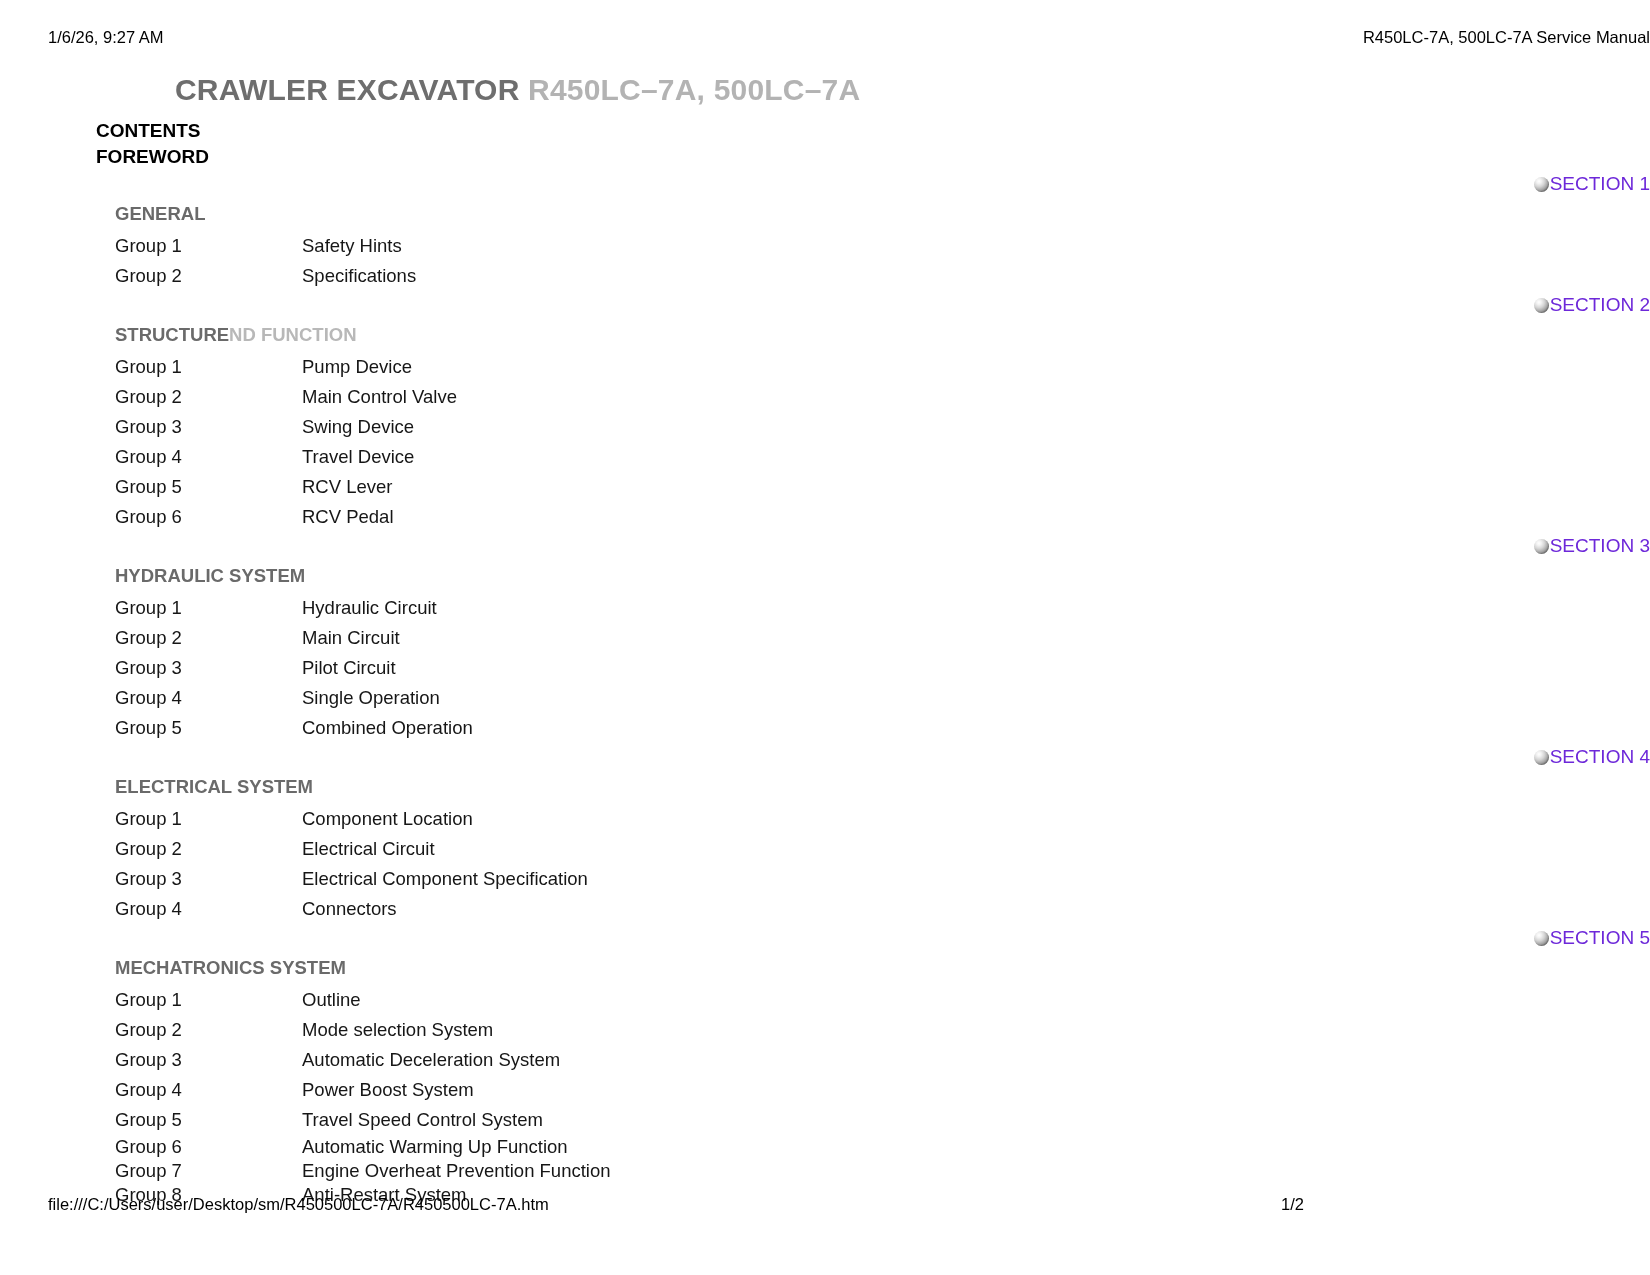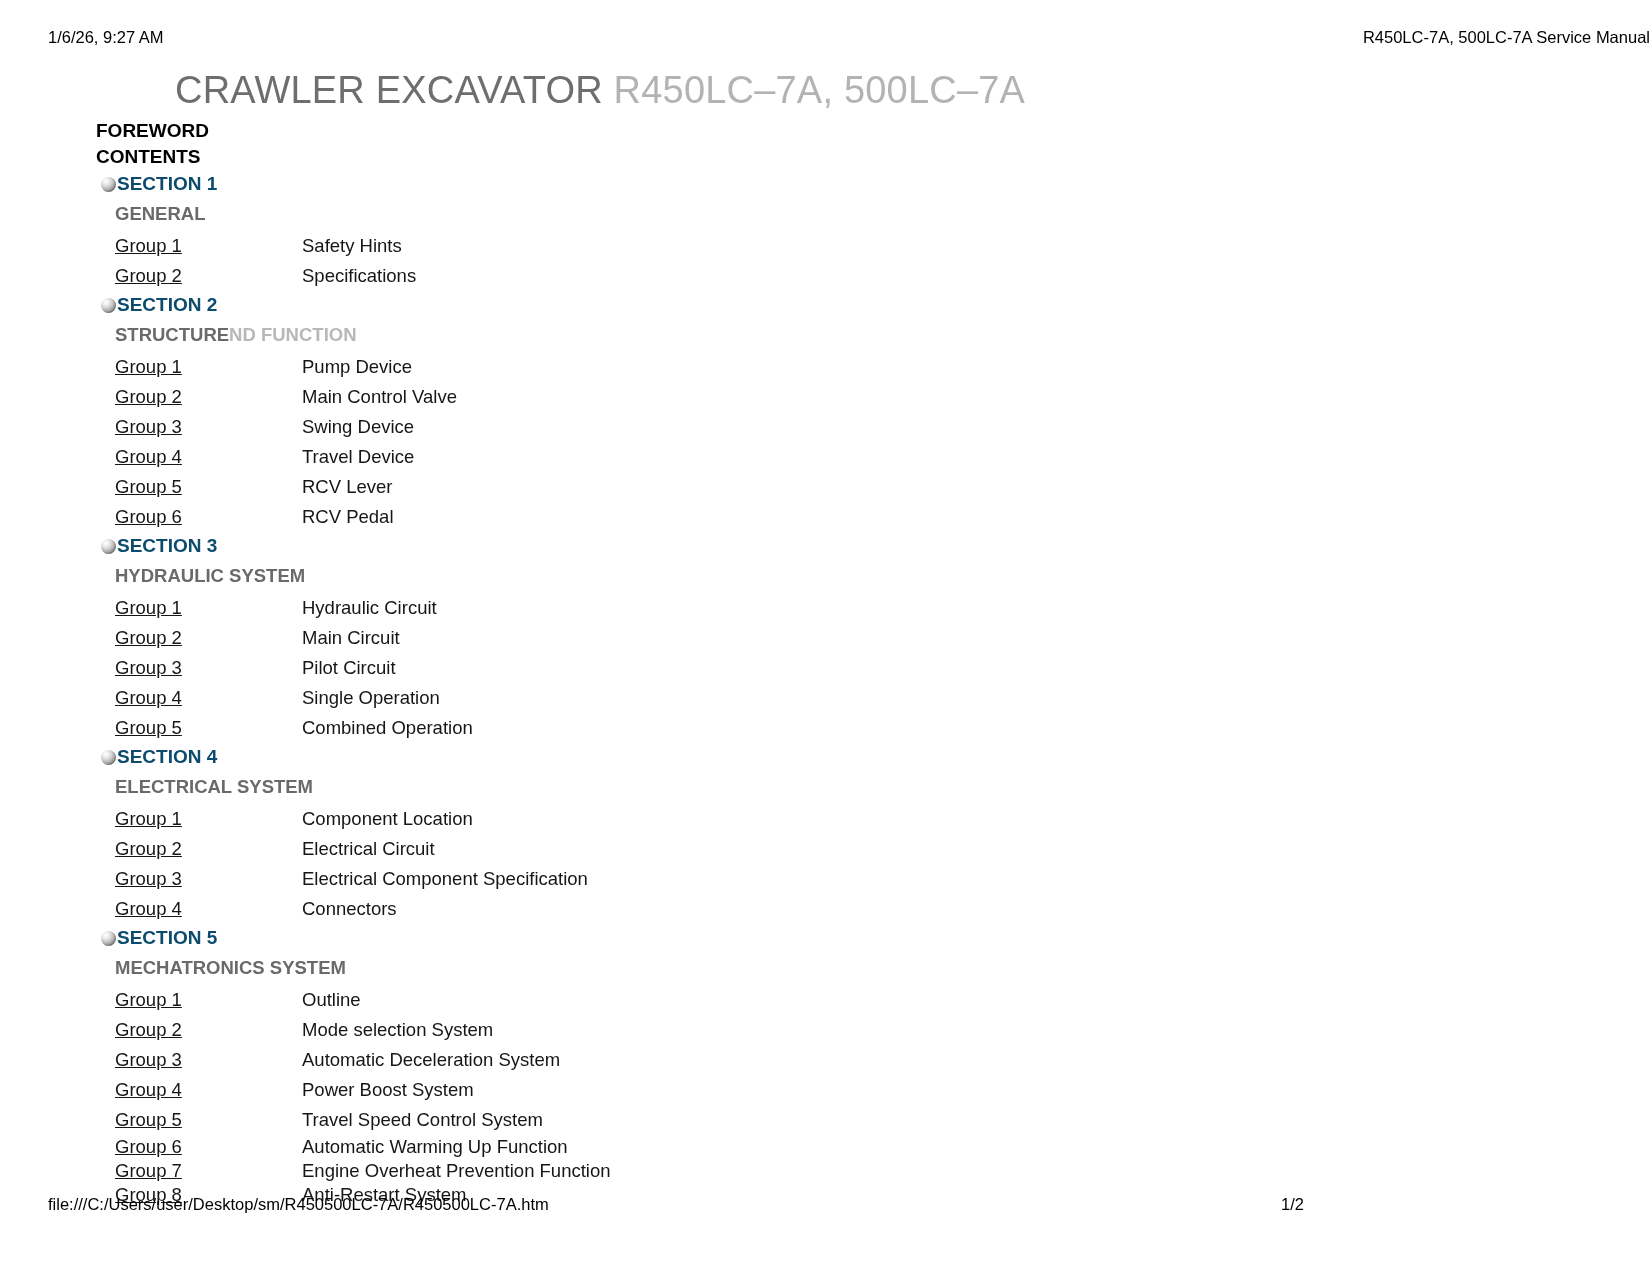--- a/index.html
+++ b/index.html
@@ -45,22 +45,22 @@
   
   .page {
     position: absolute;
     top: 70px;
     left: 0;
     width: 1650px;
   }
 
   .doc-title {
     margin: 0 0 0 175px;
-    font-size: 38px;
-    font-weight: 400;
+    font-size: 30px;
+    font-weight: 700;
     letter-spacing: 0.2px;
     white-space: nowrap;
     line-height: 40px;
   }
   .doc-title .t-main { color: #6e6e6e; }
   .doc-title .t-model { color: #b3b3b3; }
 
   .toc {
     margin: 8px 0 0 0;
     padding: 0;
@@ -73,27 +73,28 @@
     font-weight: bold;
     color: #000;
     line-height: 24px;
     padding: 1px 0;
     white-space: nowrap;
   }
 
   .section-row {
     margin-left: 101px;
     font-size: 19px;
-    font-weight: bold;
-    color: #0c4a6e;
+    font-weight: normal;
+    color: #6d28d9;
     line-height: 24px;
     padding: 2px 0 0 0;
     display: flex;
     align-items: center;
     white-space: nowrap;
+    justify-content: flex-end;
   }
   .sphere-icon {
     display: inline-block;
     width: 15px;
     height: 15px;
     border-radius: 50%;
     margin-right: 1px;
     flex: none;
     background:
       radial-gradient(circle at 33% 28%,
@@ -124,21 +125,20 @@
     color: #161616;
     line-height: 22px;
     padding: 4px 0 4px 0;
     display: flex;
     white-space: nowrap;
   }
   .group-row.tight { padding: 1px 0 1px 0; }
   .group-row .g-label {
     width: 187px;
     flex: none;
-    text-decoration: underline;
   }
   .group-row .g-title { flex: 1 1 auto; }
 
   
   .print-footer {
     position: absolute;
     bottom: 58px;
     left: 0;
     width: 1352px;
     height: 22px;
@@ -166,22 +166,22 @@
   <span class="ph-center">R450LC-7A, 500LC-7A Service Manual</span>
 </div>
 
 <div class="page">
 
   <h1 class="doc-title">
     <span class="t-main">CRAWLER EXCAVATOR</span><span> </span><span class="t-model">R450LC–7A, 500LC–7A</span>
   </h1>
 
   <div class="toc" id="toc-root">
+      <div class="toc-top">CONTENTS</div>
       <div class="toc-top">FOREWORD</div>
-      <div class="toc-top">CONTENTS</div>
       <div class="section-row">
         <span class="sphere-icon"></span>
         <span>SECTION 1</span>
       </div>
       <div class="subsection-row"><span class="sub-a">GENERAL</span></div>
       <div class="group-row">
         <span class="g-label">Group 1</span>
         <span class="g-title">Safety Hints</span>
       </div>
       <div class="group-row">

